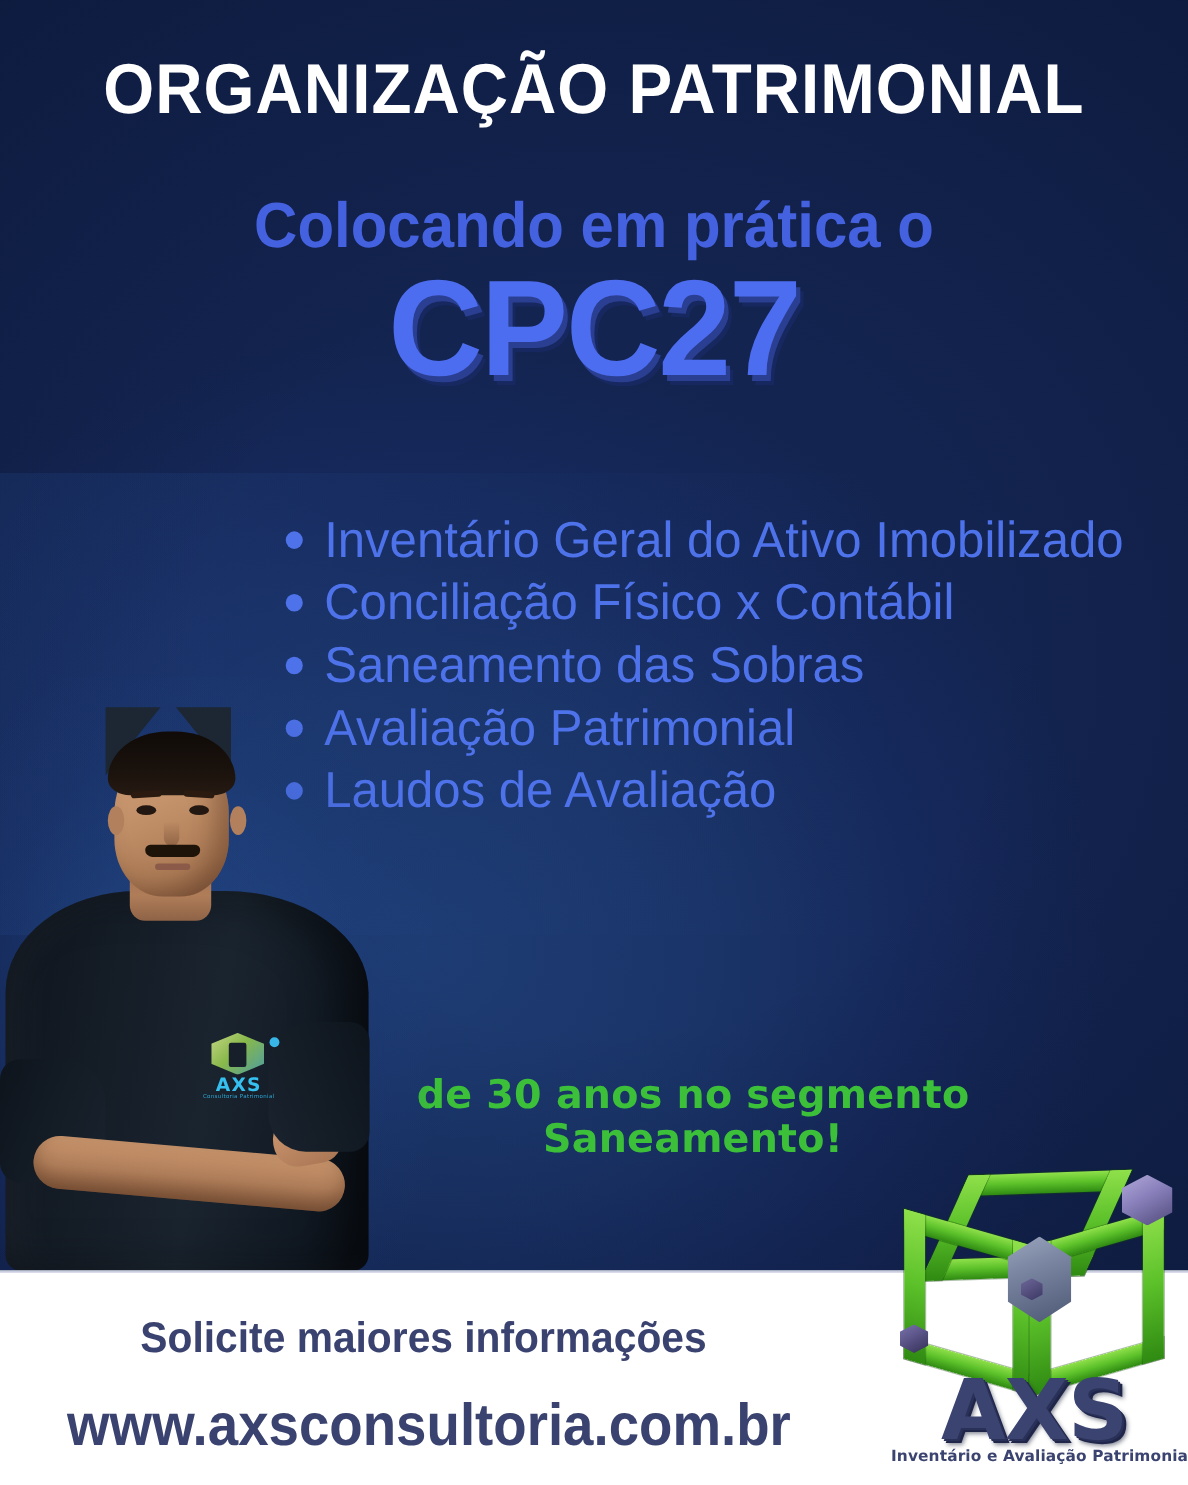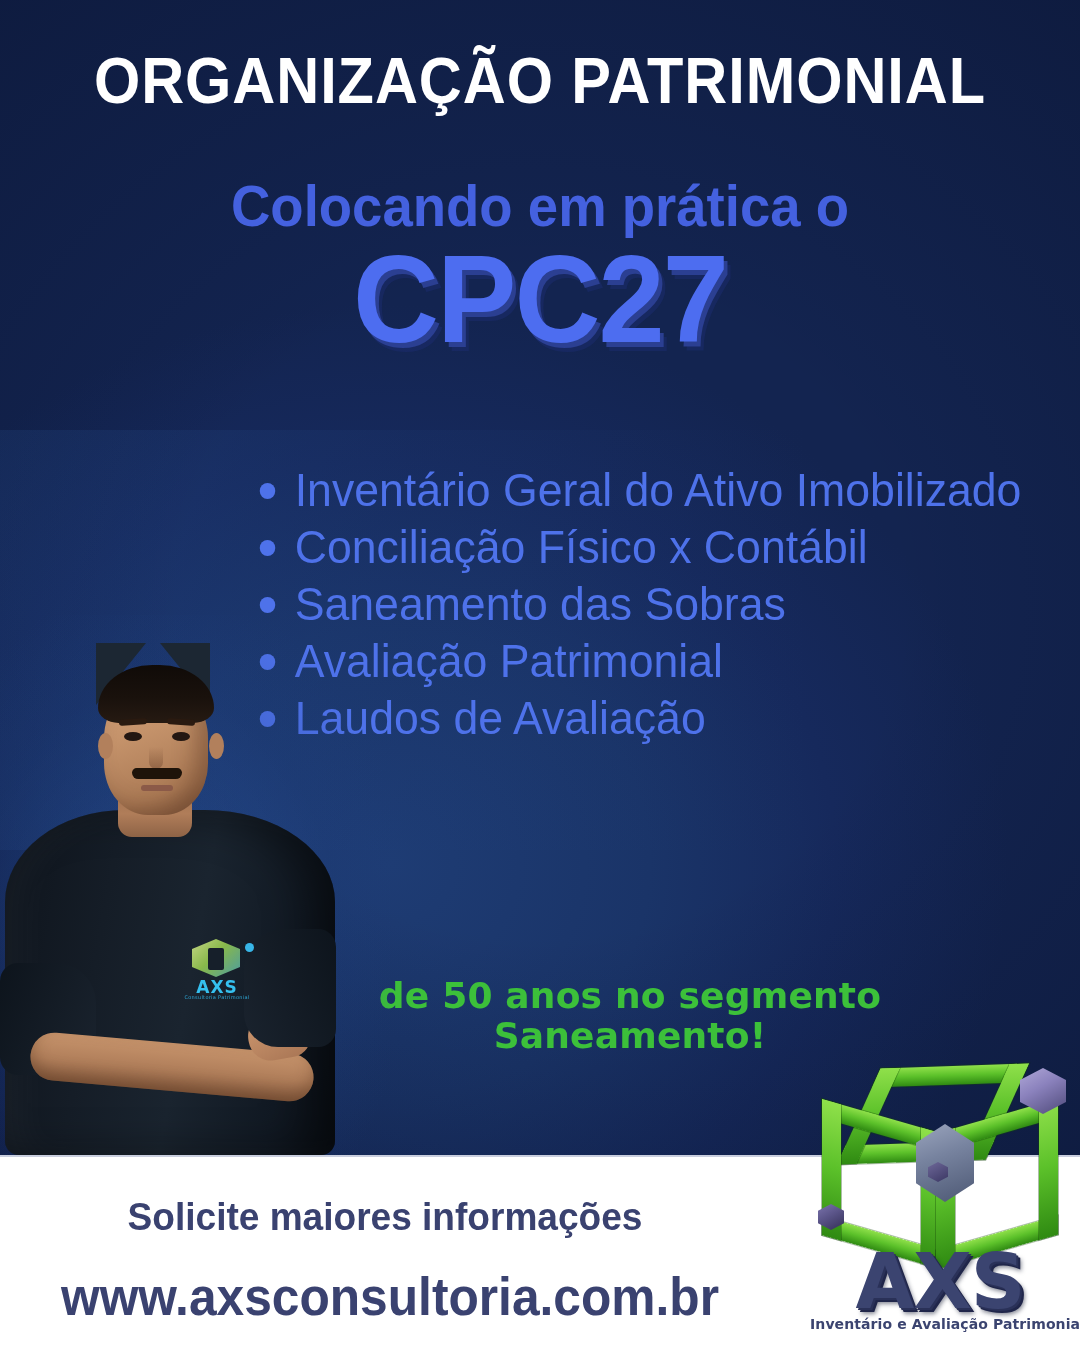--- a/index.html
+++ b/index.html
@@ -353,21 +353,21 @@
 
   <ul class="bullets">
     <li>Inventário Geral do Ativo Imobilizado</li>
     <li>Conciliação Físico x Contábil</li>
     <li>Saneamento das Sobras</li>
     <li>Avaliação Patrimonial</li>
     <li>Laudos de Avaliação</li>
   </ul>
 
   <div class="pitch">
-    <div>de 50 anos no segmento</div>
+    <div>de 30 anos no segmento</div>
     <div>Saneamento!</div>
   </div>
 
   <div class="person">
     <div class="p-glow"></div>
     <div class="p-arm-u"></div>
     <div class="p-body"></div>
     <div class="p-collar-l"></div>
     <div class="p-collar-r"></div>
     <div class="p-placket"></div>

